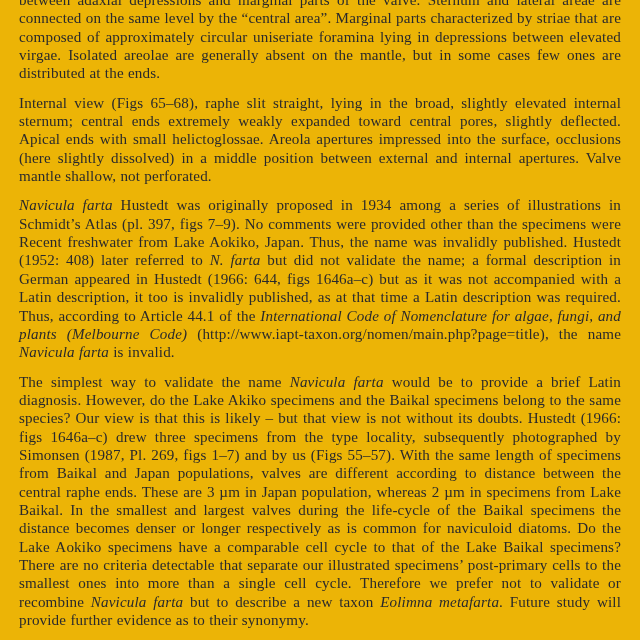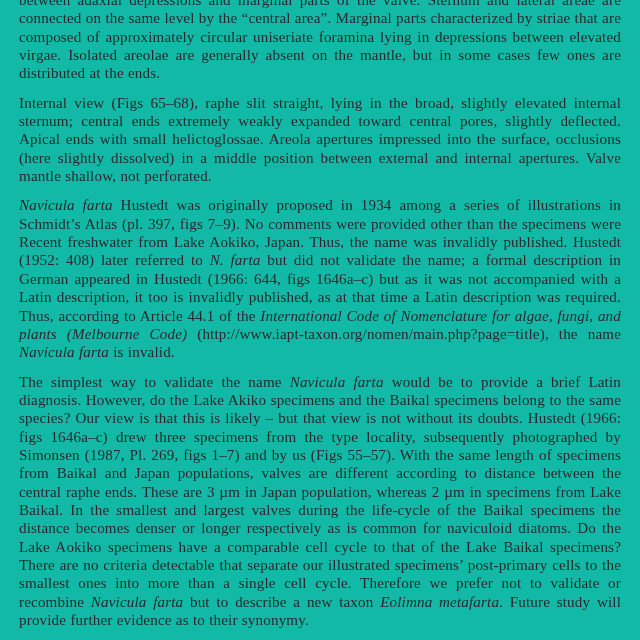--- a/index.html
+++ b/index.html
@@ -45,21 +45,21 @@
     font-style: italic;
   }
   
   #page {
     filter: contrast(1.02);
   }
 </style>
 </head>
 <body>
 
-<div id="page" style="background: #14b8a6;">
+<div id="page" style="background: #eab308;">
   <div id="text-column">
     <p class="para" style="color: rgb(43, 43, 46);"><span>between adaxial depressions and marginal parts of the valve. Sternum and lateral areae are connected on the same level by the “central area”. Marginal parts characterized by striae that are composed of approximately circular uniseriate foramina lying in depressions between elevated virgae. Isolated areolae are generally absent on the mantle, but in some cases few ones are distributed at the ends.</span></p>
     <p class="para" style="color: rgb(43, 43, 46);"><span>Internal view (Figs 65–68), raphe slit straight, lying in the broad, slightly elevated internal sternum; central ends extremely weakly expanded toward central pores, slightly deflected. Apical ends with small helictoglossae. Areola apertures impressed into the surface, occlusions (here slightly dissolved) in a middle position between external and internal apertures. Valve mantle shallow, not perforated.</span></p>
     <p class="para" style="color: rgb(43, 43, 46);"><i>Navicula farta</i><span> Hustedt was originally proposed in 1934 among a series of illustrations in Schmidt’s Atlas (pl. 397, figs 7–9). No comments were provided other than the specimens were Recent freshwater from Lake Aokiko, Japan. Thus, the name was invalidly published. Hustedt (1952: 408) later referred to </span><i>N. farta</i><span> but did not validate the name; a formal description in German appeared in Hustedt (1966: 644, figs 1646a–c) but as it was not accompanied with a Latin description, it too is invalidly published, as at that time a Latin description was required. Thus, according to Article 44.1 of the </span><i>International Code of Nomenclature for algae, fungi, and plants (Melbourne Code)</i><span> (http://www.iapt-taxon.org/nomen/main.php?page=title), the name </span><i>Navicula farta</i><span> is invalid.</span></p>
     <p class="para" style="color: rgb(43, 43, 46);"><span>The simplest way to validate the name </span><i>Navicula farta</i><span> would be to provide a brief Latin diagnosis. However, do the Lake Akiko specimens and the Baikal specimens belong to the same species? Our view is that this is likely – but that view is not without its doubts. Hustedt (1966: figs 1646a–c) drew three specimens from the type locality, subsequently photographed by Simonsen (1987, Pl. 269, figs 1–7) and by us (Figs 55–57). With the same length of specimens from Baikal and Japan populations, valves are different according to distance between the central raphe ends. These are 3 µm in Japan population, whereas 2 µm in specimens from Lake Baikal. In the smallest and largest valves during the life-cycle of the Baikal specimens the distance becomes denser or longer respectively as is common for naviculoid diatoms. Do the Lake Aokiko specimens have a comparable cell cycle to that of the Lake Baikal specimens? There are no criteria detectable that separate our illustrated specimens’ post-primary cells to the smallest ones into more than a single cell cycle. Therefore we prefer not to validate or recombine </span><i>Navicula farta</i><span> but to describe a new taxon </span><i>Eolimna metafarta</i><span>. Future study will provide further evidence as to their synonymy.</span></p>
 
   </div>
 </div>
 
 </body></html>

